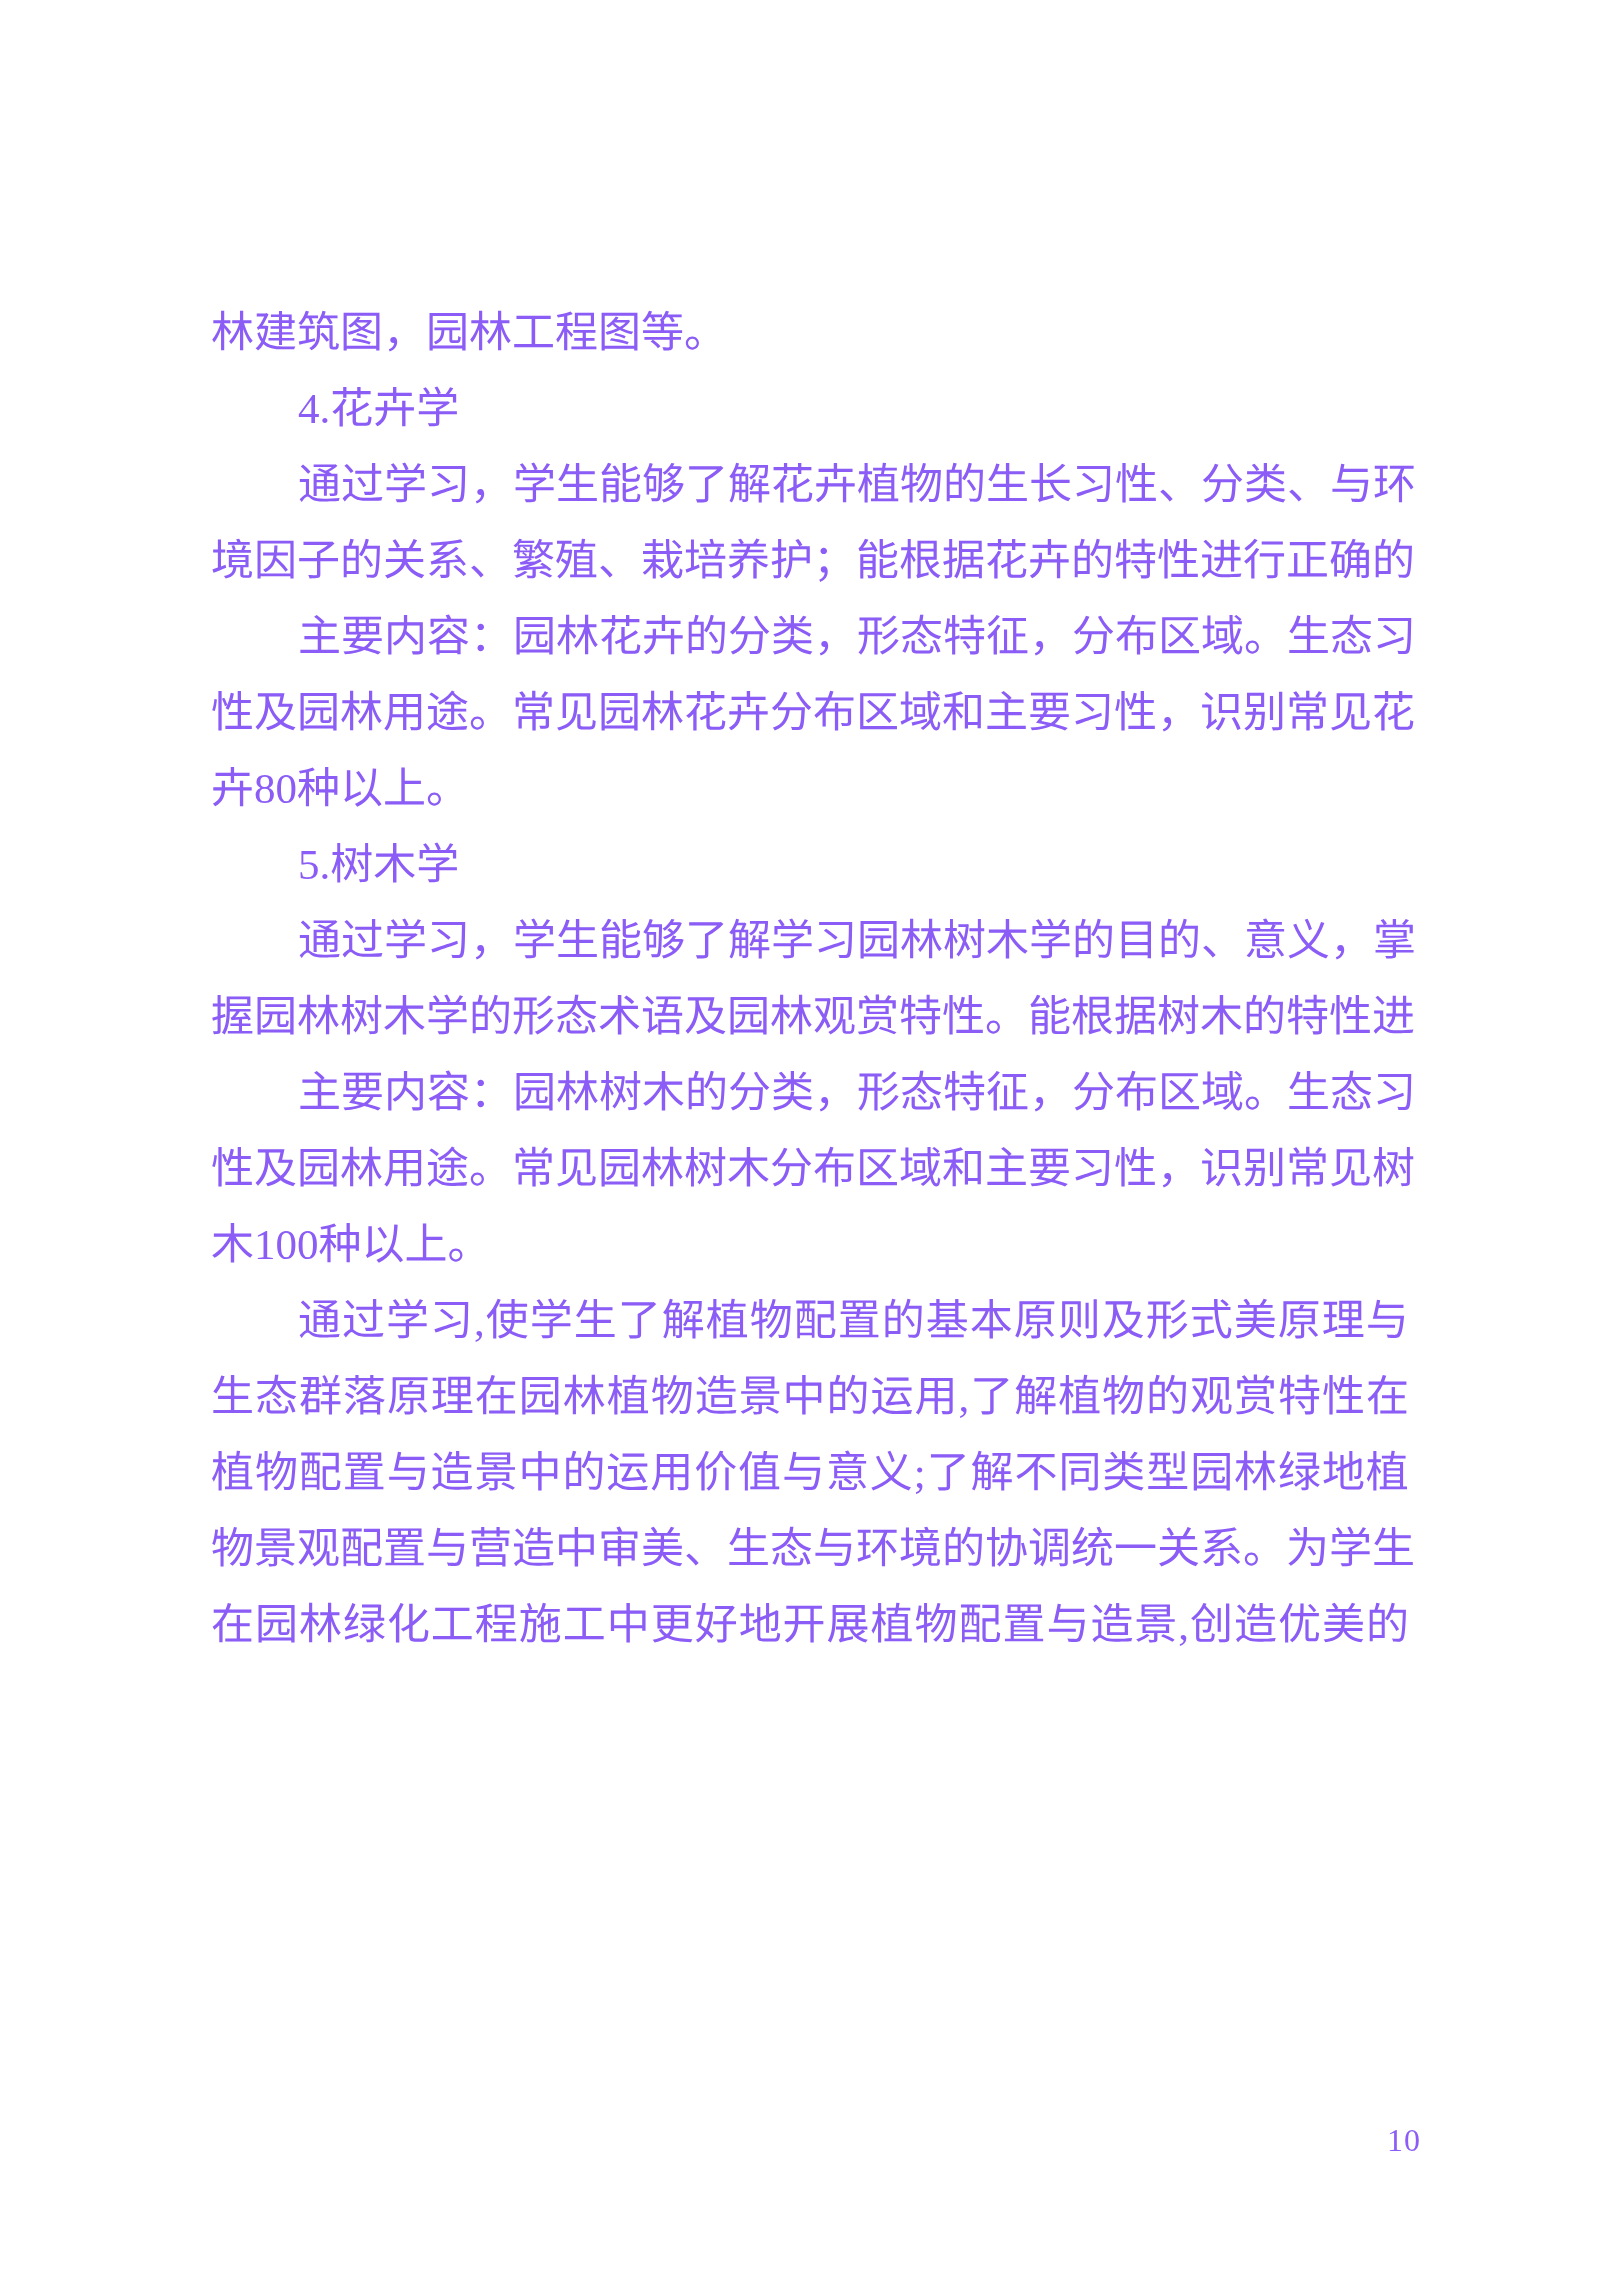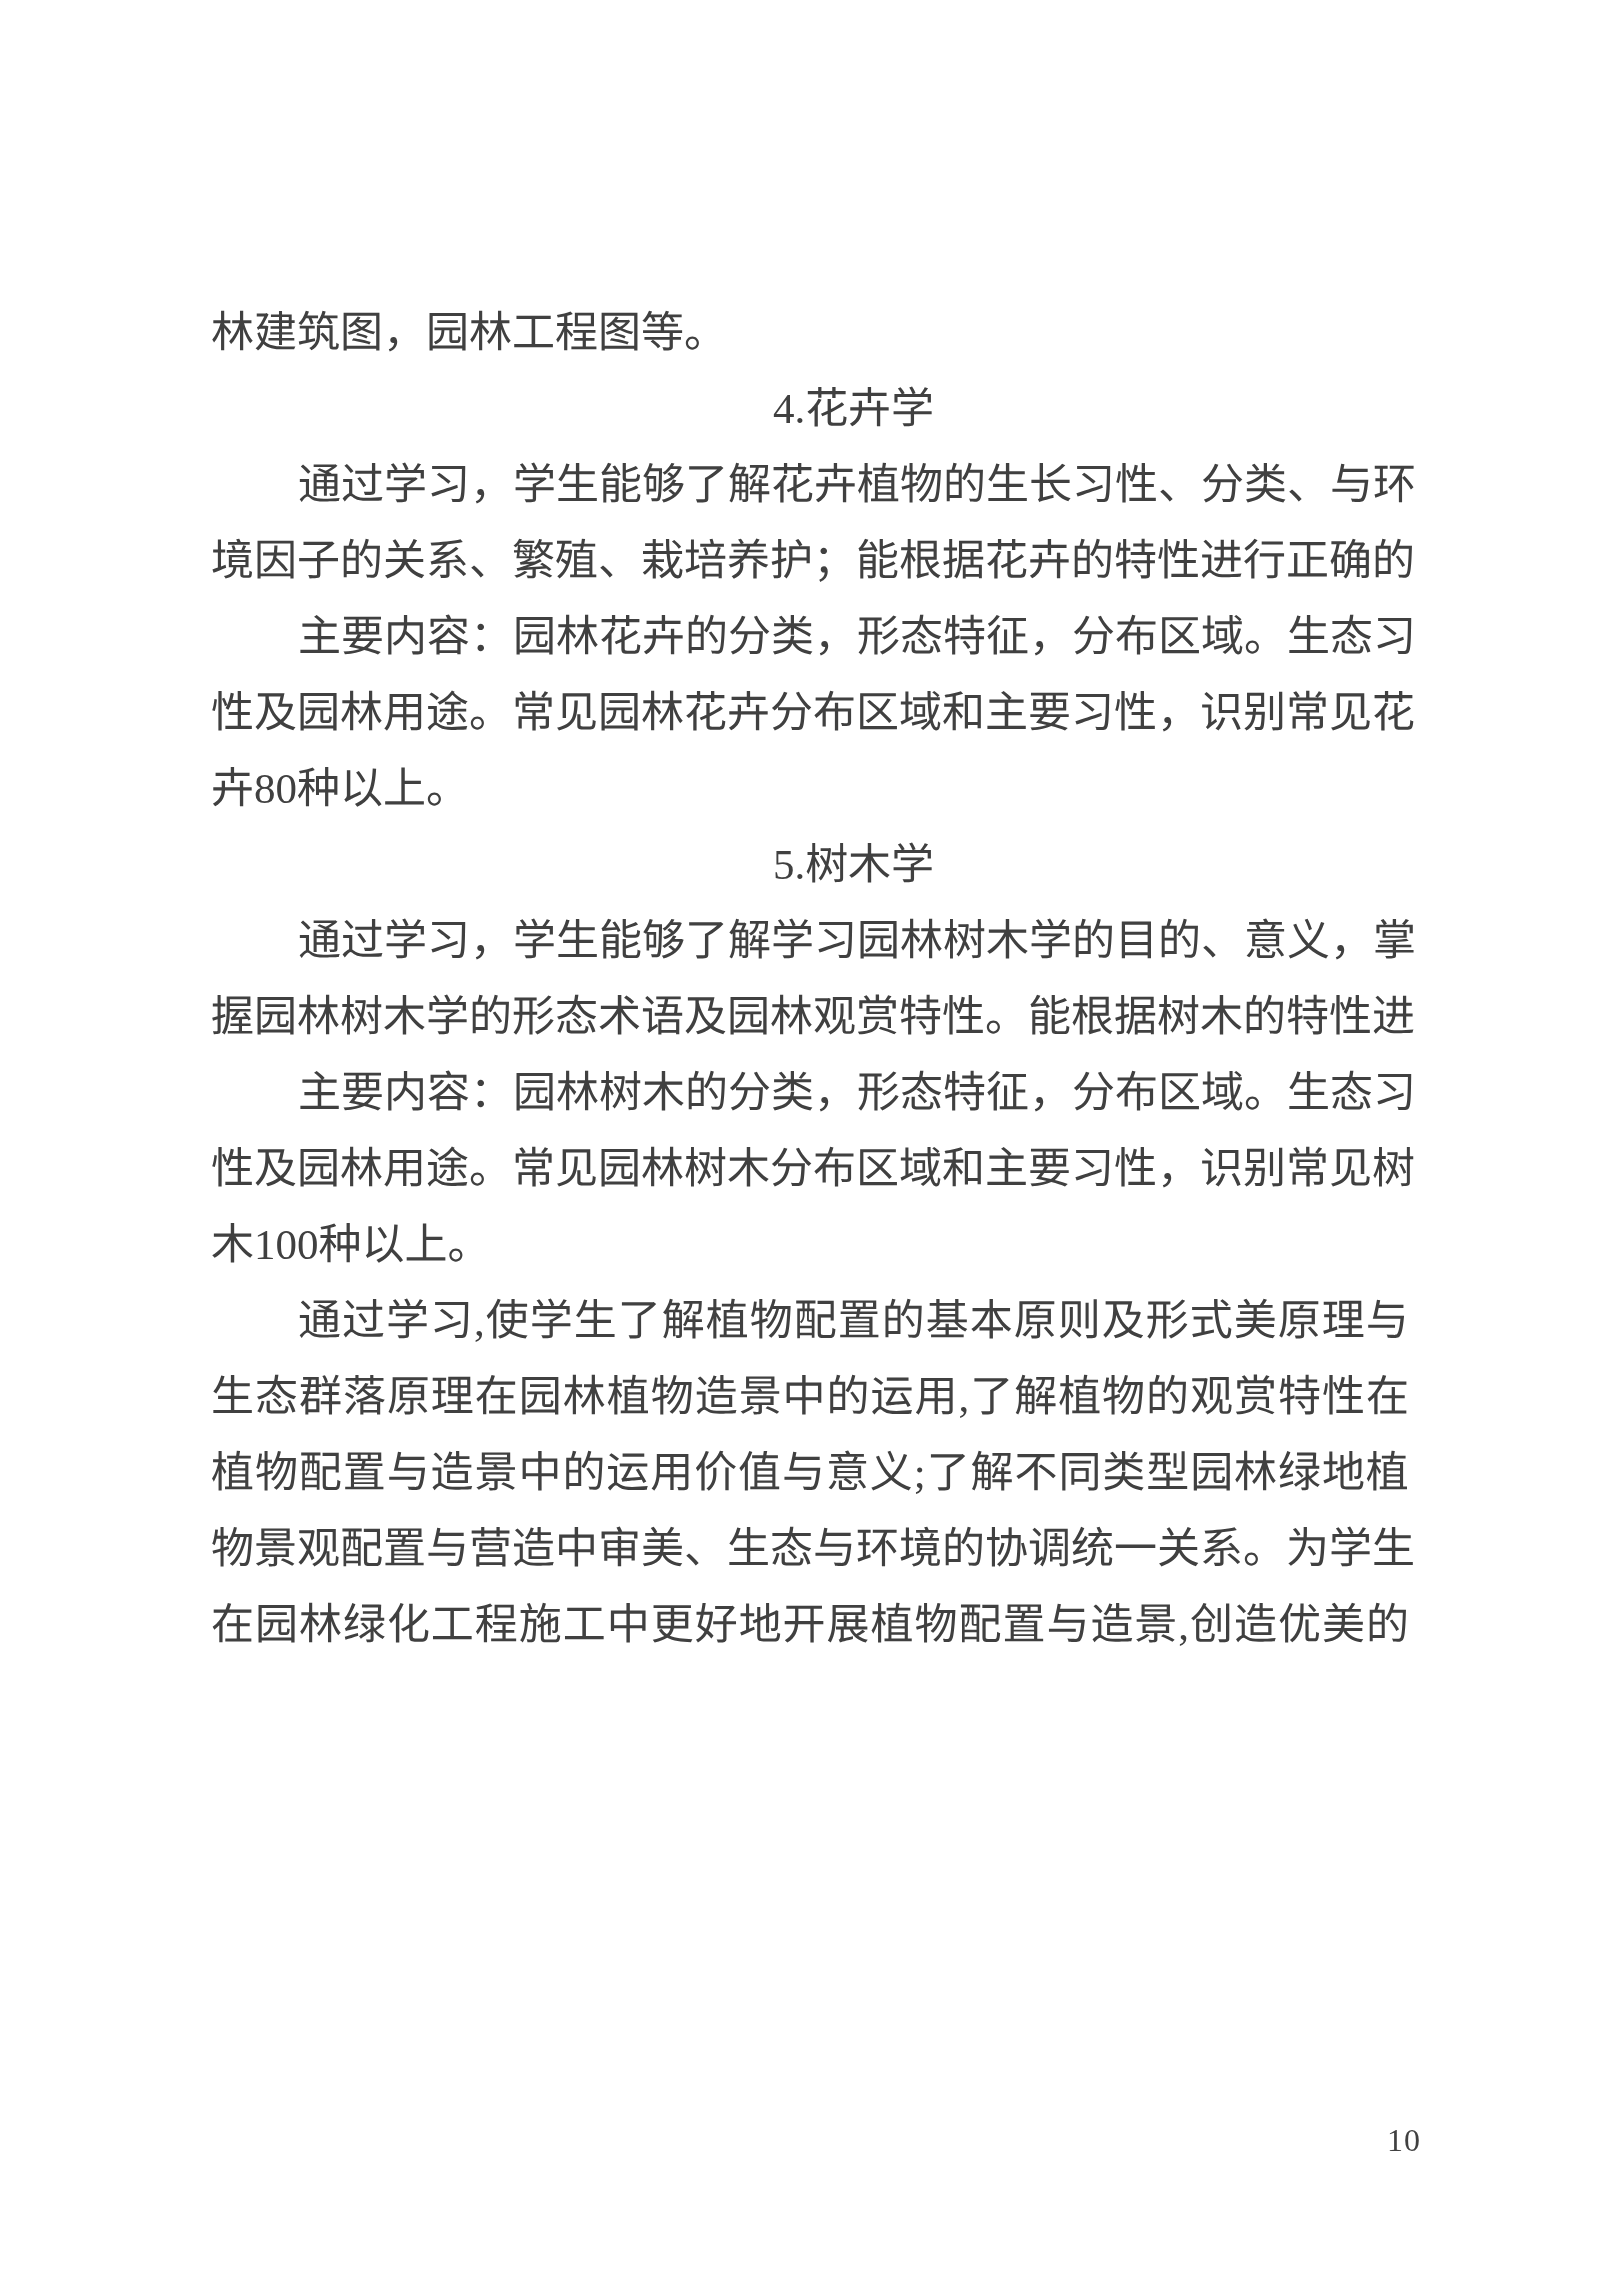--- a/index.html
+++ b/index.html
@@ -5,21 +5,21 @@
 <style>
   * { box-sizing: border-box; }
   html, body { margin: 0; padding: 0; }
   body { background: #ffffff; }
 
   .page {
     position: relative;
     width: 1621px;
     height: 2293px;
     background: #ffffff;
-    color: #404040;
+    color: #8b5cf6;
     font-family: "Liberation Serif", "DejaVu Serif", serif;
     overflow: hidden;
   }
 
   .textblock {
     position: absolute;
     left: 211px;
     top: 295px;
     width: 1198px;
   }
@@ -37,21 +37,21 @@
 
   
   .line.full {
     display: flex;
     justify-content: space-between;
     align-items: center;
     white-space: normal;
   }
   .line.full span { display: inline-block; }
 
-  .line.indent { padding-left: 87px; text-align: center; }
+  .line.indent { padding-left: 87px; }
 
   .page-number {
     position: absolute;
     left: 1370px;
     top: 2119px;
     width: 51px;
     font-size: 32px;
     line-height: 43px;
     text-align: right;
     letter-spacing: 1px;

